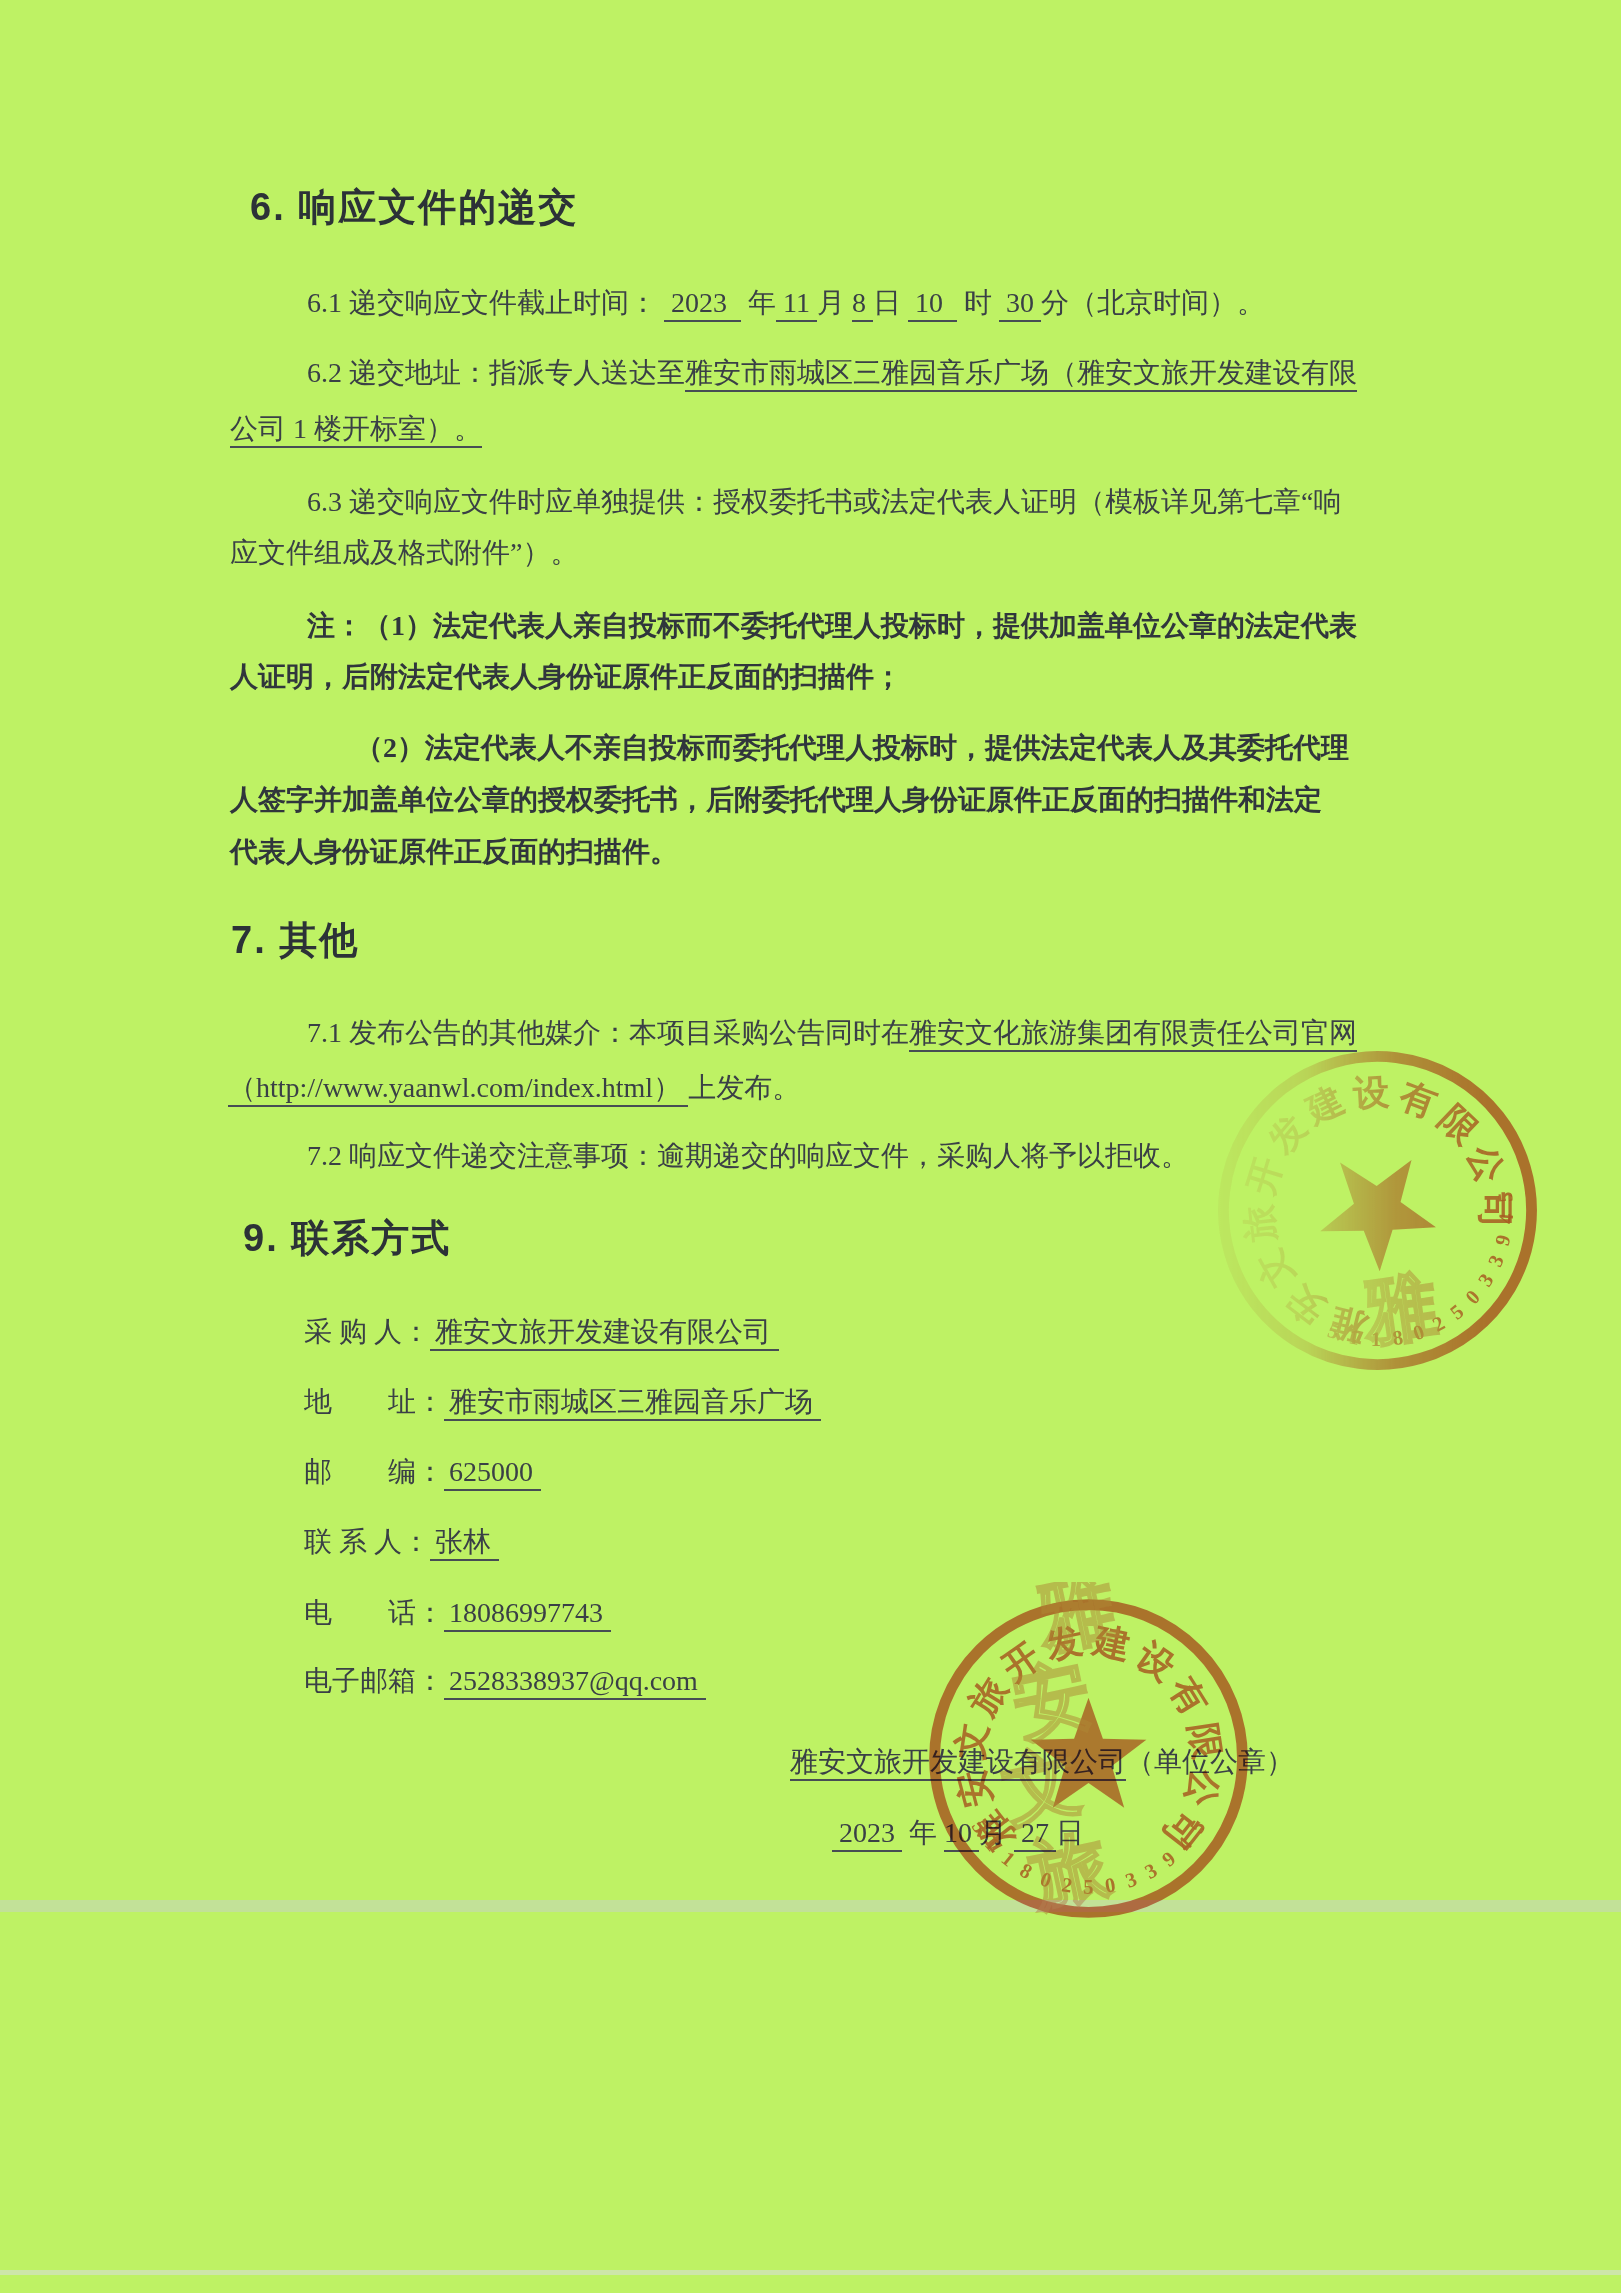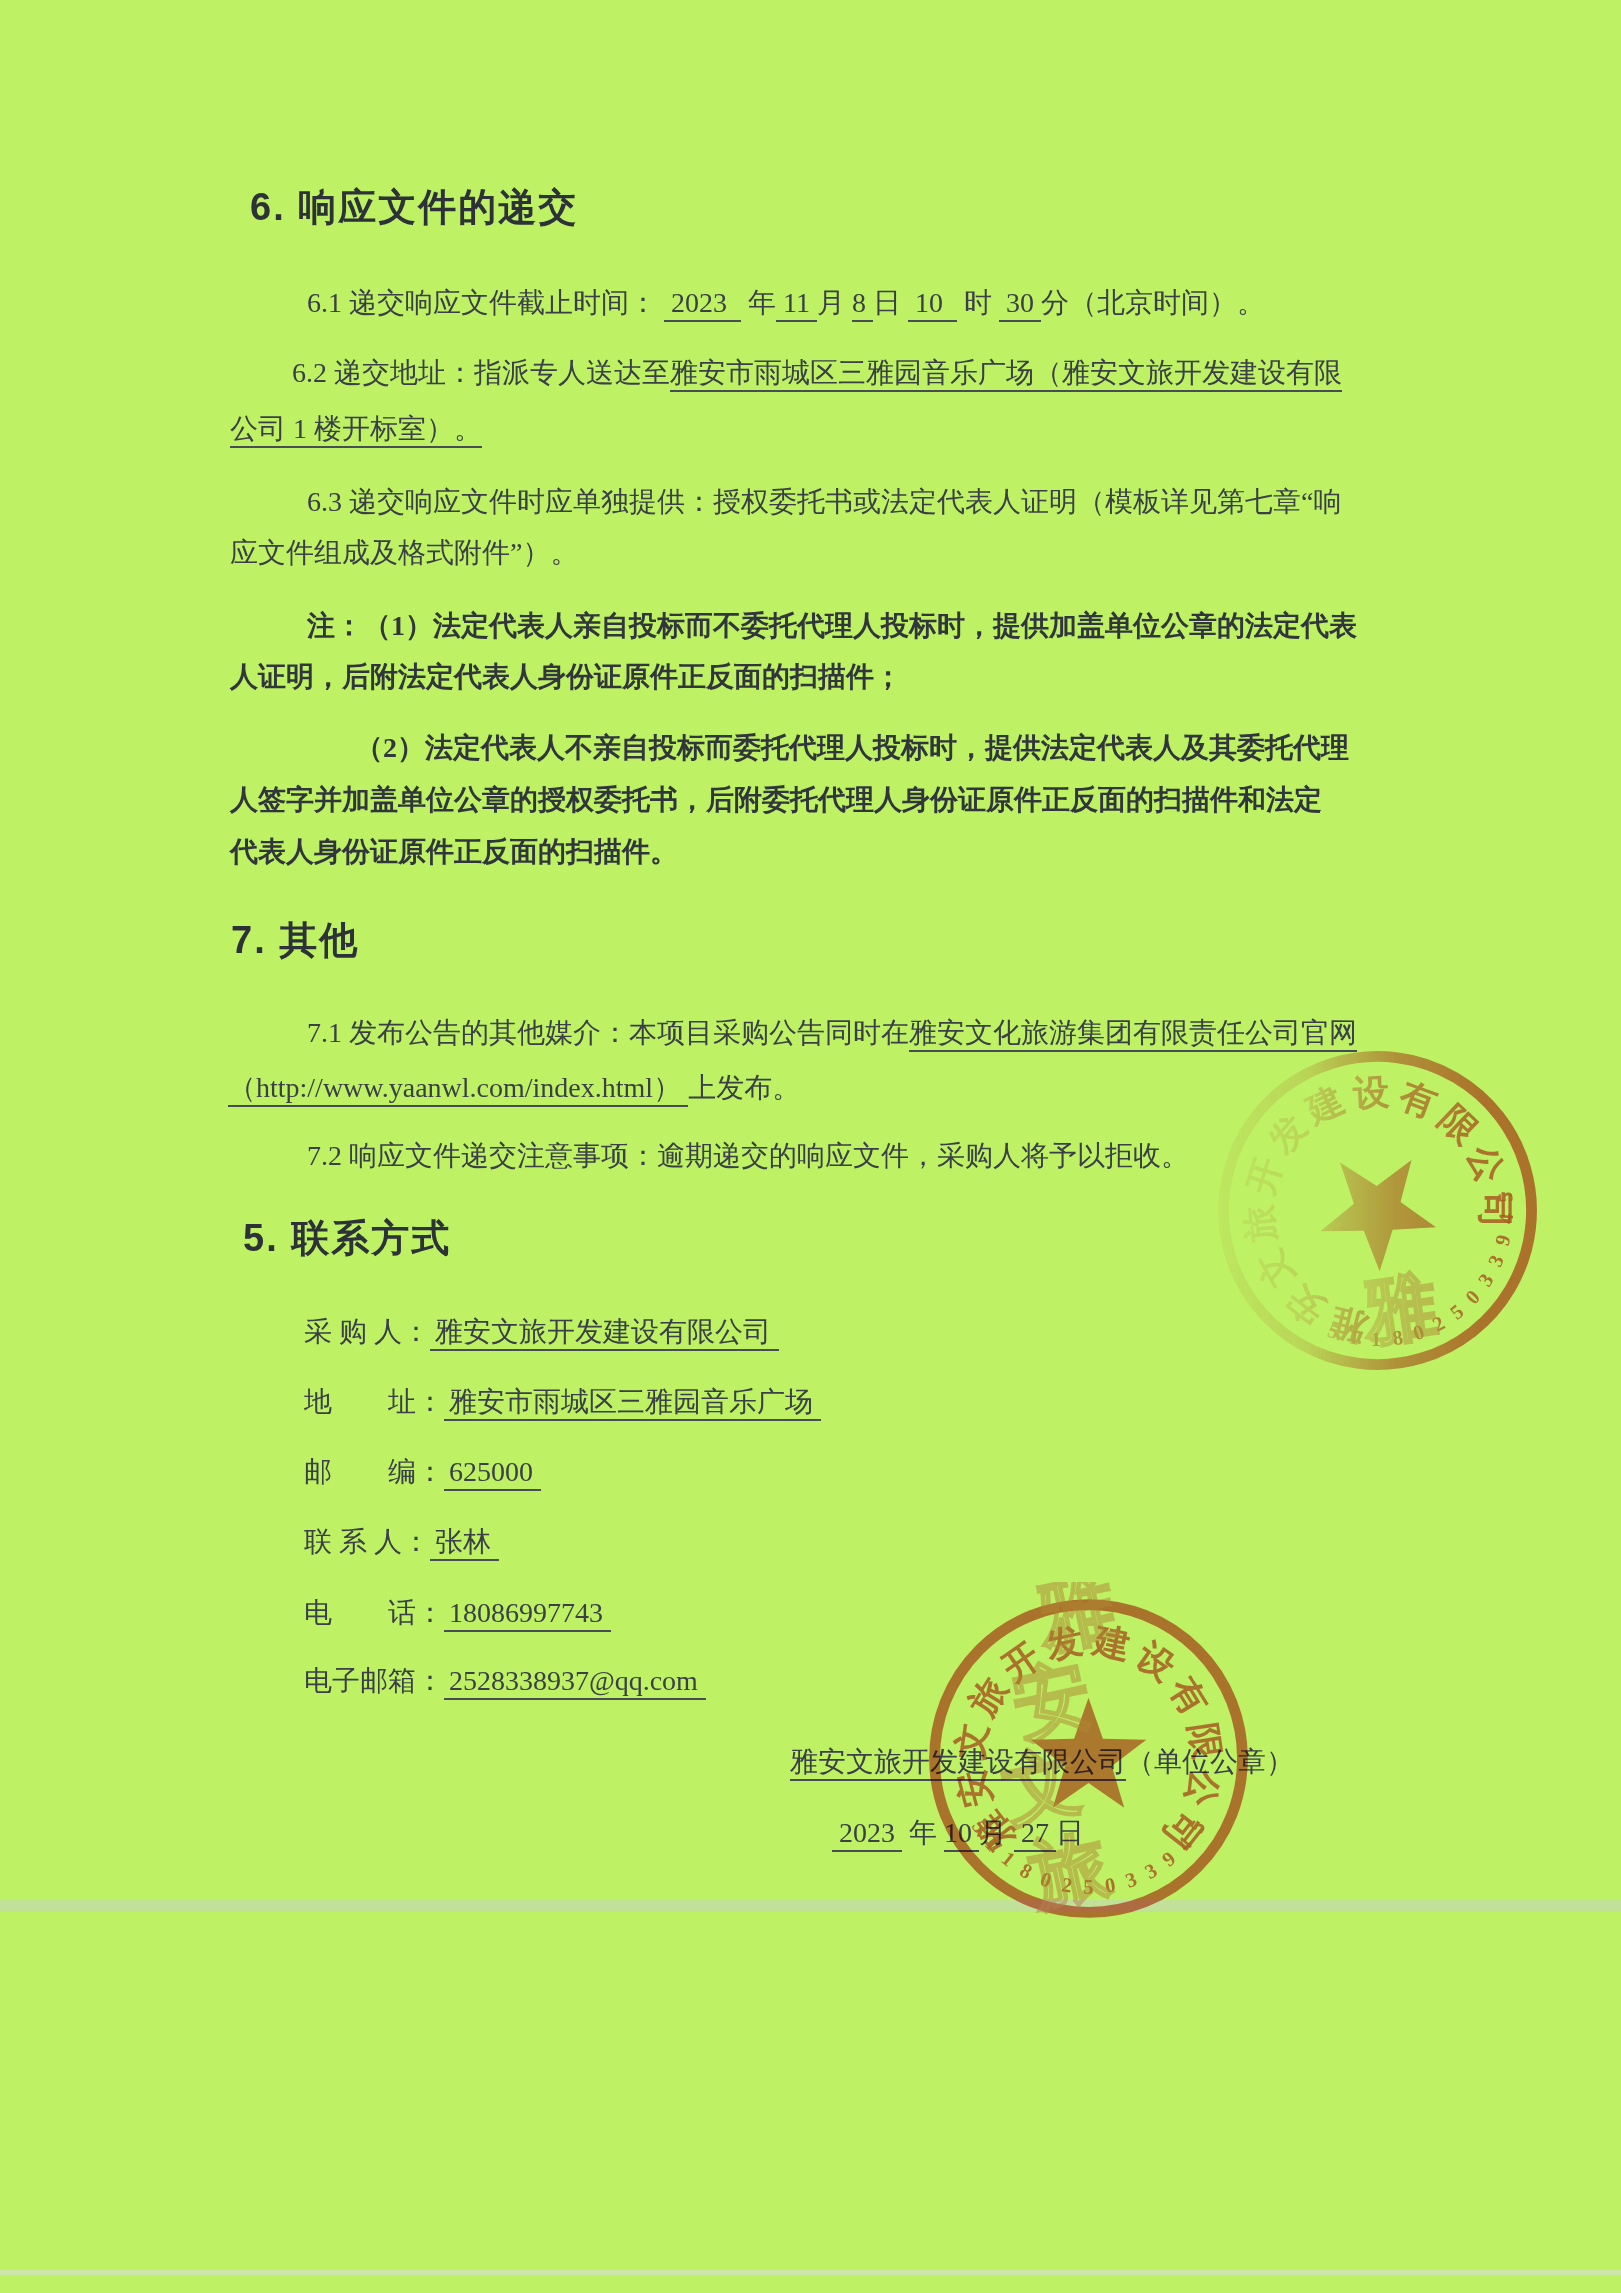--- a/index.html
+++ b/index.html
@@ -25,40 +25,40 @@
 </style>
 </head>
 <body>
 
 <div class="page">
 
   <div class="hd" style="left:250px;top:182px;">6.  响应文件的递交</div>
 
   <div class="line" style="left:307px;top:285px;"><span>6.1 递交响应文件截止时间：&nbsp;</span><span class="u">&nbsp;2023&nbsp;&nbsp;</span><span>&nbsp;年</span><span class="u">&nbsp;11&nbsp;</span><span>月&nbsp;</span><span class="u">8&nbsp;</span><span>日&nbsp;</span><span class="u">&nbsp;10&nbsp;&nbsp;</span><span>&nbsp;时&nbsp;</span><span class="u">&nbsp;30&nbsp;</span><span>分（北京时间）。</span></div>
 
-  <div class="line" style="left:292px;top:355px;"><span>6.2 递交地址：指派专人送达至</span><span class="u">雅安市雨城区三雅园音乐广场（雅安文旅开发建设有限</span></div>
+  <div class="line" style="left:307px;top:355px;"><span>6.2 递交地址：指派专人送达至</span><span class="u">雅安市雨城区三雅园音乐广场（雅安文旅开发建设有限</span></div>
   <div class="line" style="left:230px;top:411px;"><span class="u">公司 1 楼开标室）。</span></div>
 
   <div class="line" style="left:307px;top:484px;">6.3 递交响应文件时应单独提供：授权委托书或法定代表人证明（模板详见第七章“响</div>
   <div class="line" style="left:230px;top:535px;">应文件组成及格式附件”）。</div>
 
   <div class="line bold" style="left:307px;top:608px;">注：（1）法定代表人亲自投标而不委托代理人投标时，提供加盖单位公章的法定代表</div>
   <div class="line bold" style="left:230px;top:659px;">人证明，后附法定代表人身份证原件正反面的扫描件；</div>
 
   <div class="line bold" style="left:355px;top:730px;">（2）法定代表人不亲自投标而委托代理人投标时，提供法定代表人及其委托代理</div>
   <div class="line bold" style="left:230px;top:834px;">代表人身份证原件正反面的扫描件。</div>
   <div class="line bold" style="left:230px;top:782px;">人签字并加盖单位公章的授权委托书，后附委托代理人身份证原件正反面的扫描件和法定</div>
 
   <div class="hd" style="left:231px;top:915px;">7.  其他</div>
 
   <div class="line" style="left:307px;top:1015px;"><span>7.1 发布公告的其他媒介：本项目采购公告同时在</span><span class="u">雅安文化旅游集团有限责任公司官网</span></div>
   <div class="line" style="left:228px;top:1070px;"><span class="u">（http://www.yaanwl.com/index.html）&nbsp;</span><span>上发布。</span></div>
   <div class="line" style="left:307px;top:1138px;">7.2 响应文件递交注意事项：逾期递交的响应文件，采购人将予以拒收。</div>
 
-  <div class="hd" style="left:243px;top:1213px;">5.  联系方式</div>
+  <div class="hd" style="left:243px;top:1213px;">9.  联系方式</div>
 
   <div class="line" style="left:304px;top:1314px;">
     <span class="lbl">采 购 人：</span><span class="u val">雅安文旅开发建设有限公司</span>
   </div>
   <div class="line" style="left:304px;top:1384px;">
     <span class="lbl">地　　址：</span><span class="u val">雅安市雨城区三雅园音乐广场</span>
   </div>
   <div class="line" style="left:304px;top:1454px;">
     <span class="lbl">邮　　编：</span><span class="u val">625000</span>
   </div>

